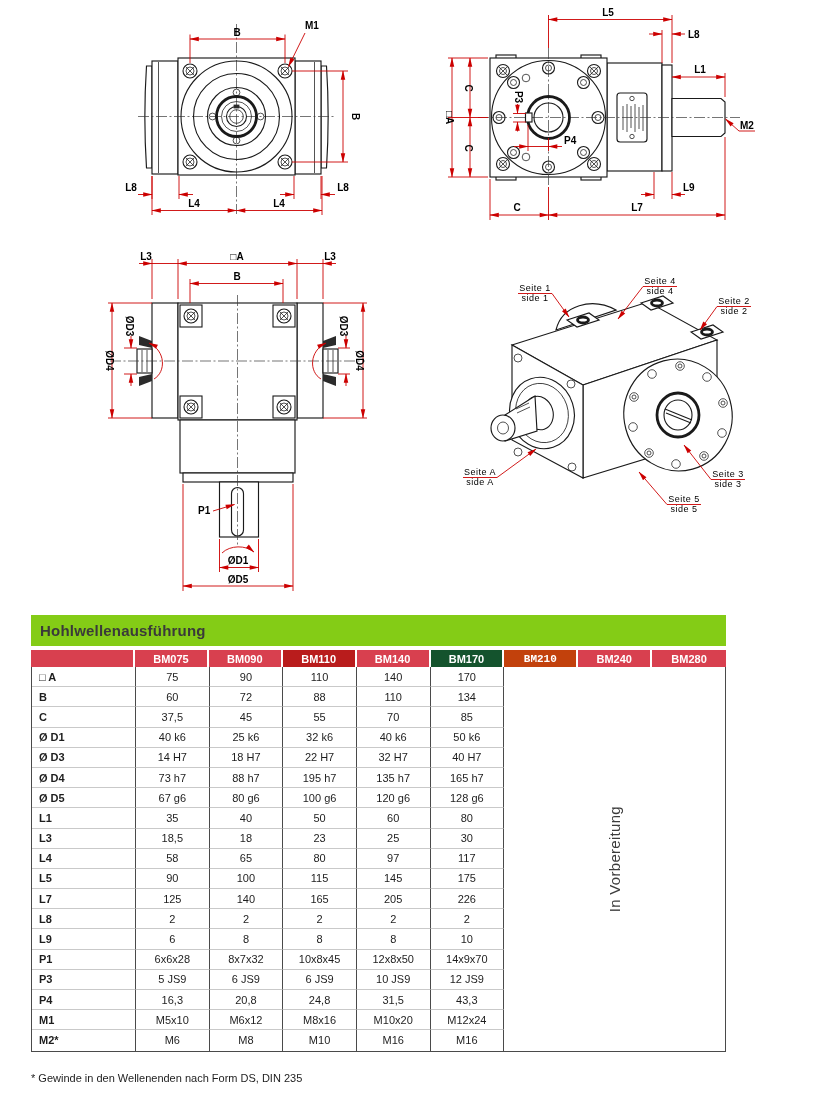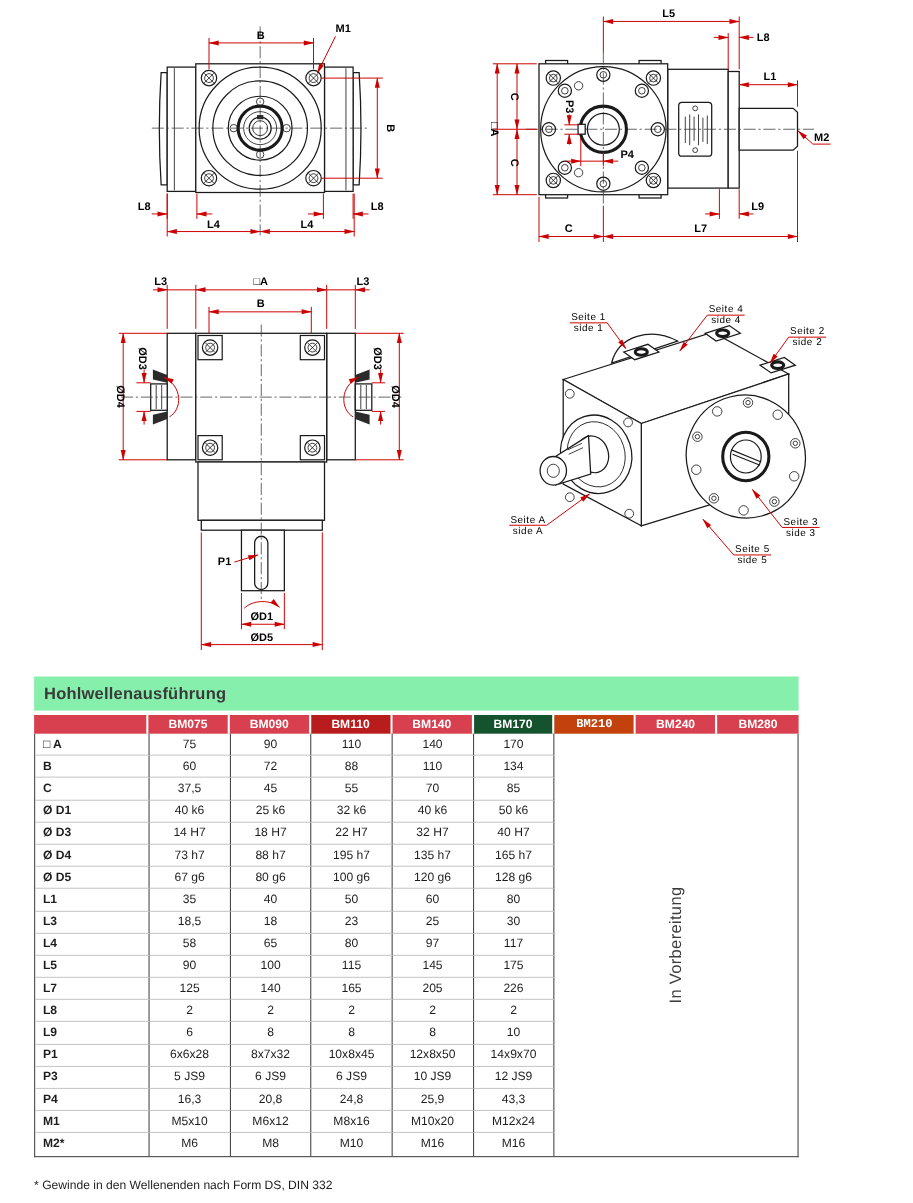--- a/index.html
+++ b/index.html
@@ -13,21 +13,21 @@
   .tn{fill:none;stroke:#1a1a1a;stroke-width:0.75;}
   .thk{fill:none;stroke:#1a1a1a;stroke-width:2.8;}
   .drk{fill:#2b2b2b;stroke:none;}
   .cl{fill:none;stroke:#3a3a3a;stroke-width:0.7;stroke-dasharray:11 2.5 2 2.5;}
   .rd{fill:none;stroke:#cc0000;stroke-width:0.9;}
   .dim{font-family:"Liberation Sans",sans-serif;font-size:10px;font-weight:600;fill:#000;}
   .iso{font-family:"Liberation Sans",sans-serif;font-size:9px;fill:#000;letter-spacing:0.5px;}
 
   
   .tablewrap{position:absolute;left:31px;top:615px;width:695px;}
-  .ttitle{height:31px;background:#86efac;color:#3a3a3a;font-size:15px;font-weight:bold;
+  .ttitle{height:31px;background:#84cc16;color:#3a3a3a;font-size:15px;font-weight:bold;
           line-height:31px;padding-left:9px;box-sizing:border-box;letter-spacing:.2px;}
   .thead{display:grid;grid-template-columns:104px repeat(8,1fr);margin-top:4px;}
   .hcell{height:17px;color:#fff;font-size:11px;font-weight:bold;display:flex;align-items:center;
          justify-content:center;border-right:2px solid #fff;box-sizing:border-box;}
   .hcell:last-child{border-right:none;}
   .tbody{display:grid;grid-template-columns:104px repeat(8,1fr);grid-template-rows:repeat(19,20.2px);
          border:1px solid #4a4a4a;border-top:none;box-sizing:border-box;background:#fff;}
   .lcell{font-size:11px;font-weight:bold;color:#1d1d1d;padding-left:7px;display:flex;align-items:center;
          border-right:1px solid #4a4a4a;border-bottom:1px solid #c9c9c9;box-sizing:border-box;}
   .vcell{font-size:11px;color:#1d1d1d;display:flex;align-items:center;justify-content:center;
@@ -662,32 +662,32 @@
         <div class="lcell">P3</div>
         <div class="vcell">5 JS9</div>
         <div class="vcell">6 JS9</div>
         <div class="vcell">6 JS9</div>
         <div class="vcell">10 JS9</div>
         <div class="vcell">12 JS9</div>
         <div class="lcell">P4</div>
         <div class="vcell">16,3</div>
         <div class="vcell">20,8</div>
         <div class="vcell">24,8</div>
-        <div class="vcell">25,9</div>
+        <div class="vcell">31,5</div>
         <div class="vcell">43,3</div>
         <div class="lcell">M1</div>
         <div class="vcell">M5x10</div>
         <div class="vcell">M6x12</div>
         <div class="vcell">M8x16</div>
         <div class="vcell">M10x20</div>
         <div class="vcell">M12x24</div>
         <div class="lcell lastrow">M2*</div>
         <div class="vcell lastrow">M6</div>
         <div class="vcell lastrow">M8</div>
         <div class="vcell lastrow">M10</div>
         <div class="vcell lastrow">M16</div>
         <div class="vcell lastrow">M16</div>
       </div>
 </div>
 
-<div class="footnote">* Gewinde in den Wellenenden nach Form DS, DIN 332</div>
+<div class="footnote">* Gewinde in den Wellenenden nach Form DS, DIN 235</div>
 
 </div>
 
 </body></html>

